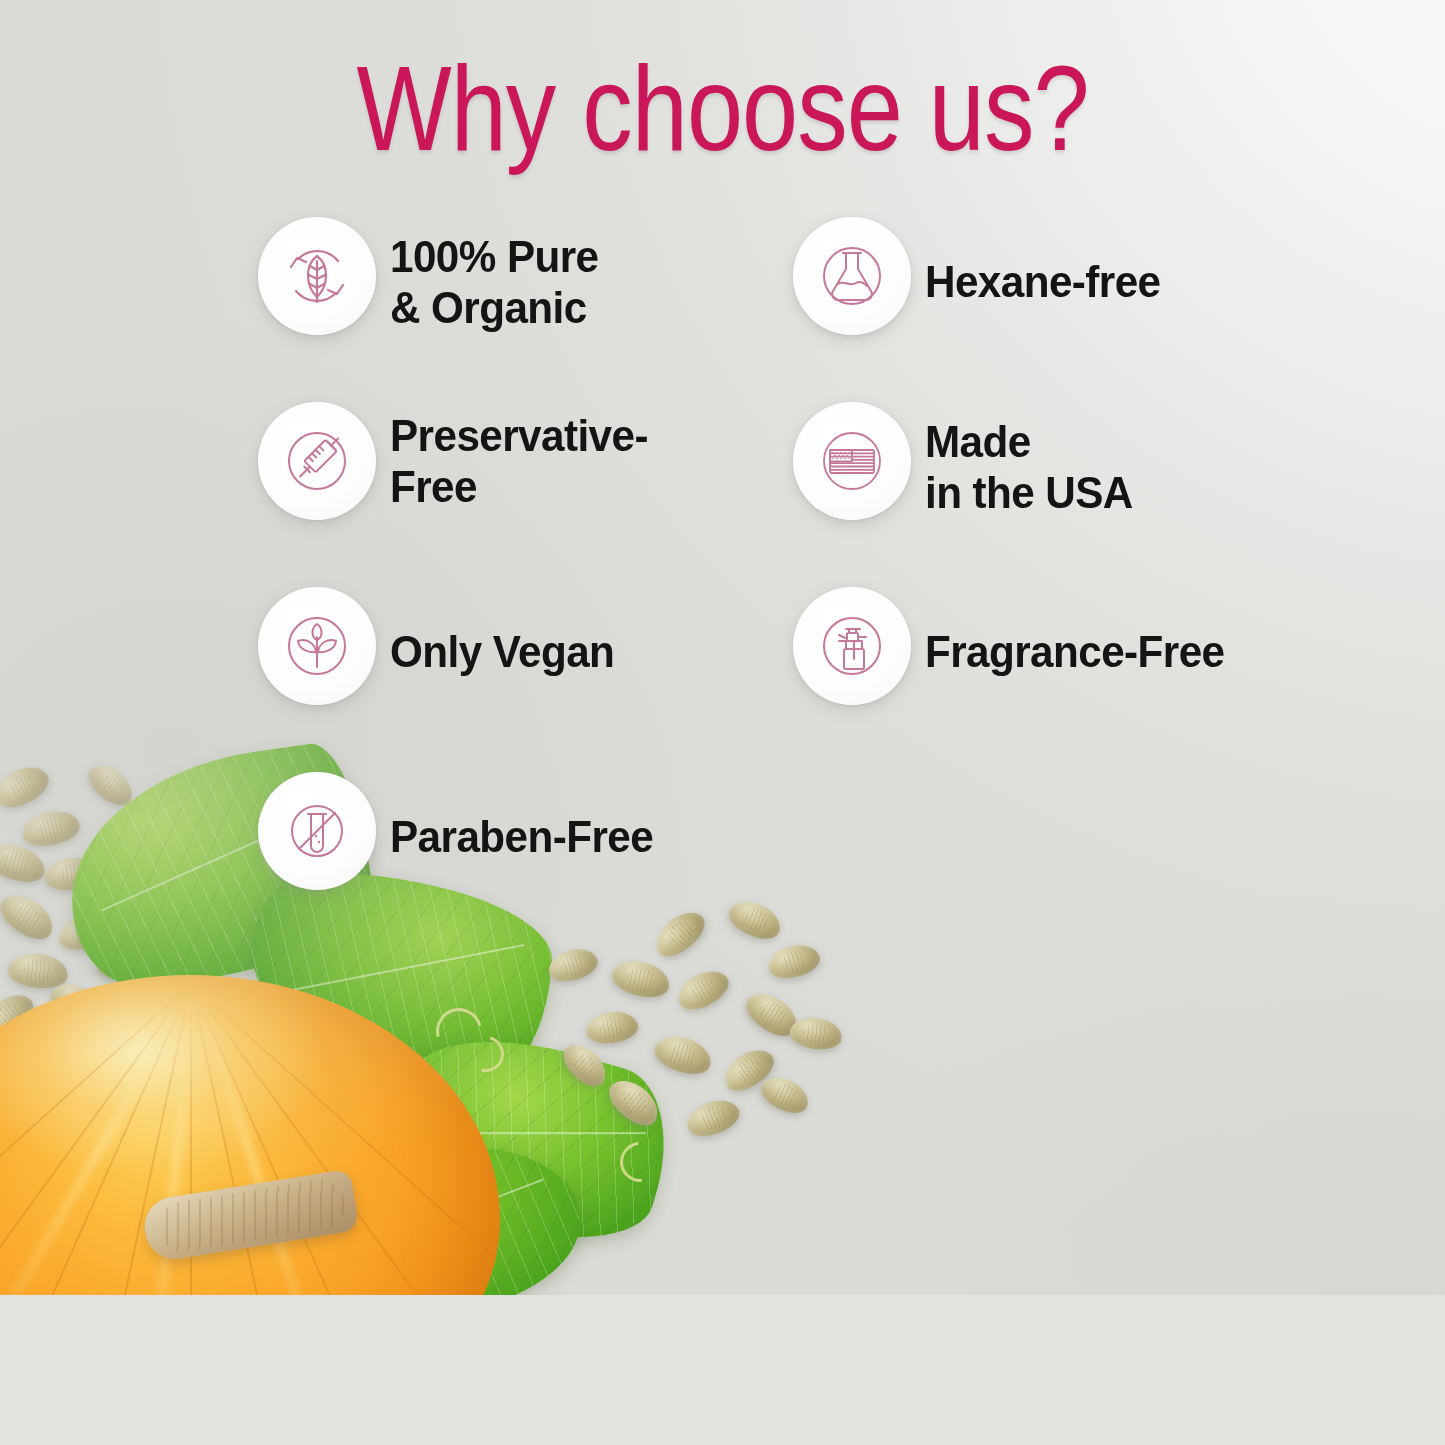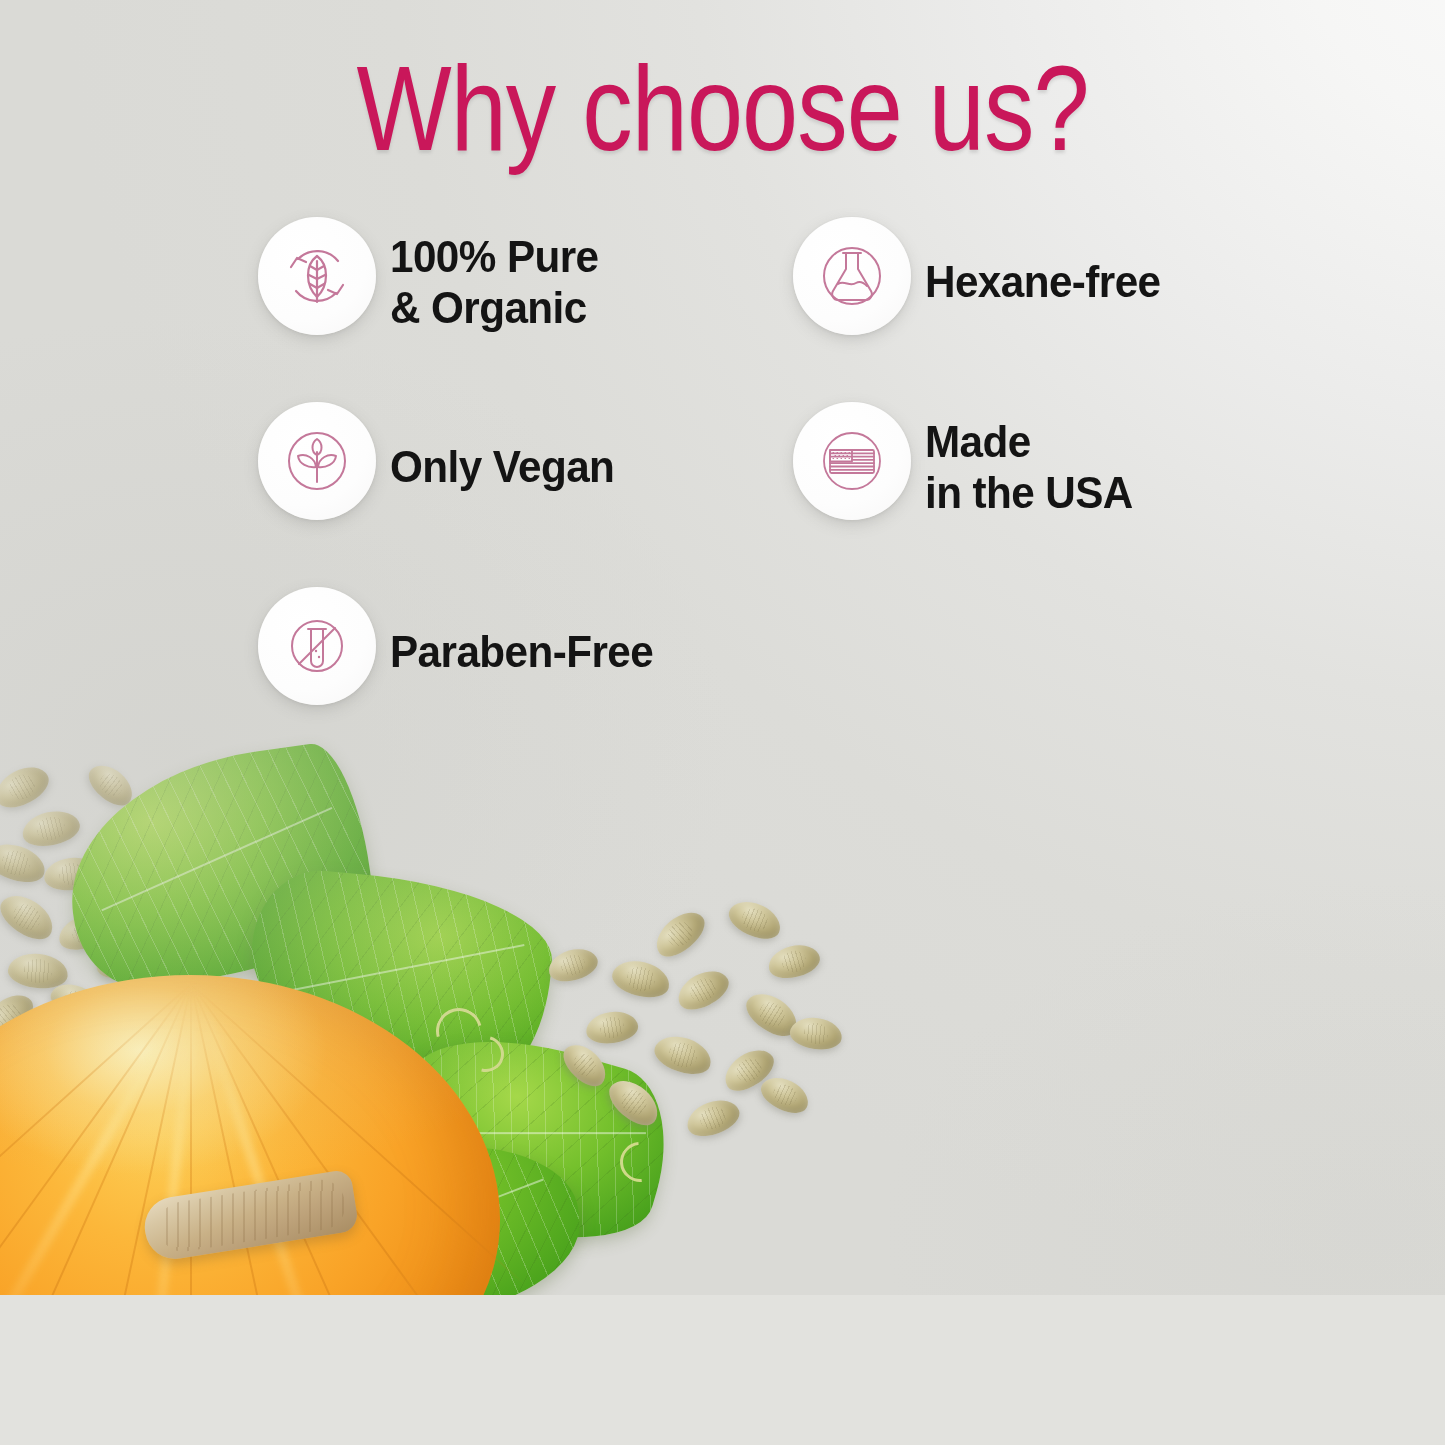--- a/index.html
+++ b/index.html
@@ -325,33 +325,41 @@
           <line x1="30" y1="16" x2="48" y2="16"></line>
           <path d="M25 47 C31 43 37 50 43 46 C48 43 52 47 54 49"></path>
         </svg>
       </div>
       <div class="flabel">
         <div>Hexane-free</div>
       </div>
     </div>
 
 
-
     <div class="feature">
       <div class="badge">
         <svg width="78" height="78" viewBox="0 0 78 78" fill="none" stroke="#c4789a" stroke-width="2" stroke-linecap="round" stroke-linejoin="round">
           <circle cx="39" cy="39" r="28"></circle>
-          <line x1="39" y1="30" x2="39" y2="60"></line>
-          <path d="M39 33 C33 30 33 21 39 17 C45 21 45 30 39 33 Z"></path>
-          <path d="M38 45 C30 46 21 42 20 34 C28 31 37 36 38 45 Z"></path>
-          <path d="M40 45 C48 46 57 42 58 34 C50 31 41 36 40 45 Z"></path>
-        </svg>
-      </div>
-      <div class="flabel">
-        <div>Only Vegan</div>
+          <g transform="rotate(-45 39 39)">
+            <rect x="30" y="30" width="30" height="16" rx="2"></rect>
+            <line x1="60" y1="33" x2="60" y2="43"></line>
+            <line x1="26" y1="34" x2="26" y2="42"></line>
+            <line x1="26" y1="38" x2="30" y2="38"></line>
+            <line x1="60" y1="38" x2="70" y2="38"></line>
+            <line x1="36" y1="30" x2="36" y2="36"></line>
+            <line x1="41" y1="30" x2="41" y2="36"></line>
+            <line x1="46" y1="30" x2="46" y2="36"></line>
+            <line x1="51" y1="30" x2="51" y2="36"></line>
+            <line x1="16" y1="38" x2="26" y2="38"></line>
+          </g>
+        </svg>
+      </div>
+      <div class="flabel two">
+        <div>Preservative-</div>
+        <div>Free</div>
       </div>
     </div>
 
     <div class="feature">
       <div class="badge">
         <svg width="78" height="78" viewBox="0 0 78 78" fill="none" stroke="#c4789a" stroke-width="1.8" stroke-linecap="round" stroke-linejoin="round">
           <circle cx="39" cy="39" r="28"></circle>
           <rect x="17" y="28" width="44" height="23" rx="1.5"></rect>
           <line x1="17" y1="31.3" x2="61" y2="31.3"></line>
           <line x1="17" y1="34.6" x2="61" y2="34.6"></line>
@@ -377,20 +385,55 @@
             <line x1="36" y1="36.5" x2="36.6" y2="36.5"></line>
           </g>
         </svg>
       </div>
       <div class="flabel">
         <div>Made</div>
         <div>in the USA</div>
       </div>
     </div>
 
+    <div class="feature">
+      <div class="badge">
+        <svg width="78" height="78" viewBox="0 0 78 78" fill="none" stroke="#c4789a" stroke-width="2" stroke-linecap="round" stroke-linejoin="round">
+          <circle cx="39" cy="39" r="28"></circle>
+          <line x1="39" y1="30" x2="39" y2="60"></line>
+          <path d="M39 33 C33 30 33 21 39 17 C45 21 45 30 39 33 Z"></path>
+          <path d="M38 45 C30 46 21 42 20 34 C28 31 37 36 38 45 Z"></path>
+          <path d="M40 45 C48 46 57 42 58 34 C50 31 41 36 40 45 Z"></path>
+        </svg>
+      </div>
+      <div class="flabel">
+        <div>Only Vegan</div>
+      </div>
+    </div>
+
+    <div class="feature">
+      <div class="badge">
+        <svg width="78" height="78" viewBox="0 0 78 78" fill="none" stroke="#c4789a" stroke-width="2" stroke-linecap="round" stroke-linejoin="round">
+          <circle cx="39" cy="39" r="28"></circle>
+          <rect x="31" y="42" width="20" height="20" rx="2"></rect>
+          <path d="M33 42 L33 34 L49 34 L49 42"></path>
+          <rect x="34" y="26" width="11" height="8" rx="1.5"></rect>
+          <line x1="36" y1="22" x2="36" y2="26"></line>
+          <line x1="43" y1="22" x2="43" y2="26"></line>
+          <line x1="33" y1="22" x2="47" y2="22"></line>
+          <line x1="45" y1="30" x2="53" y2="30"></line>
+          <line x1="41" y1="34" x2="41" y2="52"></line>
+          <line x1="26" y1="28" x2="32" y2="31"></line>
+          <line x1="26" y1="34" x2="32" y2="34"></line>
+        </svg>
+      </div>
+      <div class="flabel">
+        <div>Fragrance-Free</div>
+      </div>
+    </div>
 
 
 
     <div class="feature">
       <div class="badge">
         <svg width="78" height="78" viewBox="0 0 78 78" fill="none" stroke="#c4789a" stroke-width="2" stroke-linecap="round" stroke-linejoin="round">
           <circle cx="39" cy="39" r="25"></circle>
           <line x1="21" y1="57" x2="57" y2="21"></line>
           <path d="M33 22 L33 54 A6 6 0 0 0 45 54 L45 22 Z"></path>
           <line x1="30" y1="22" x2="48" y2="22"></line>

